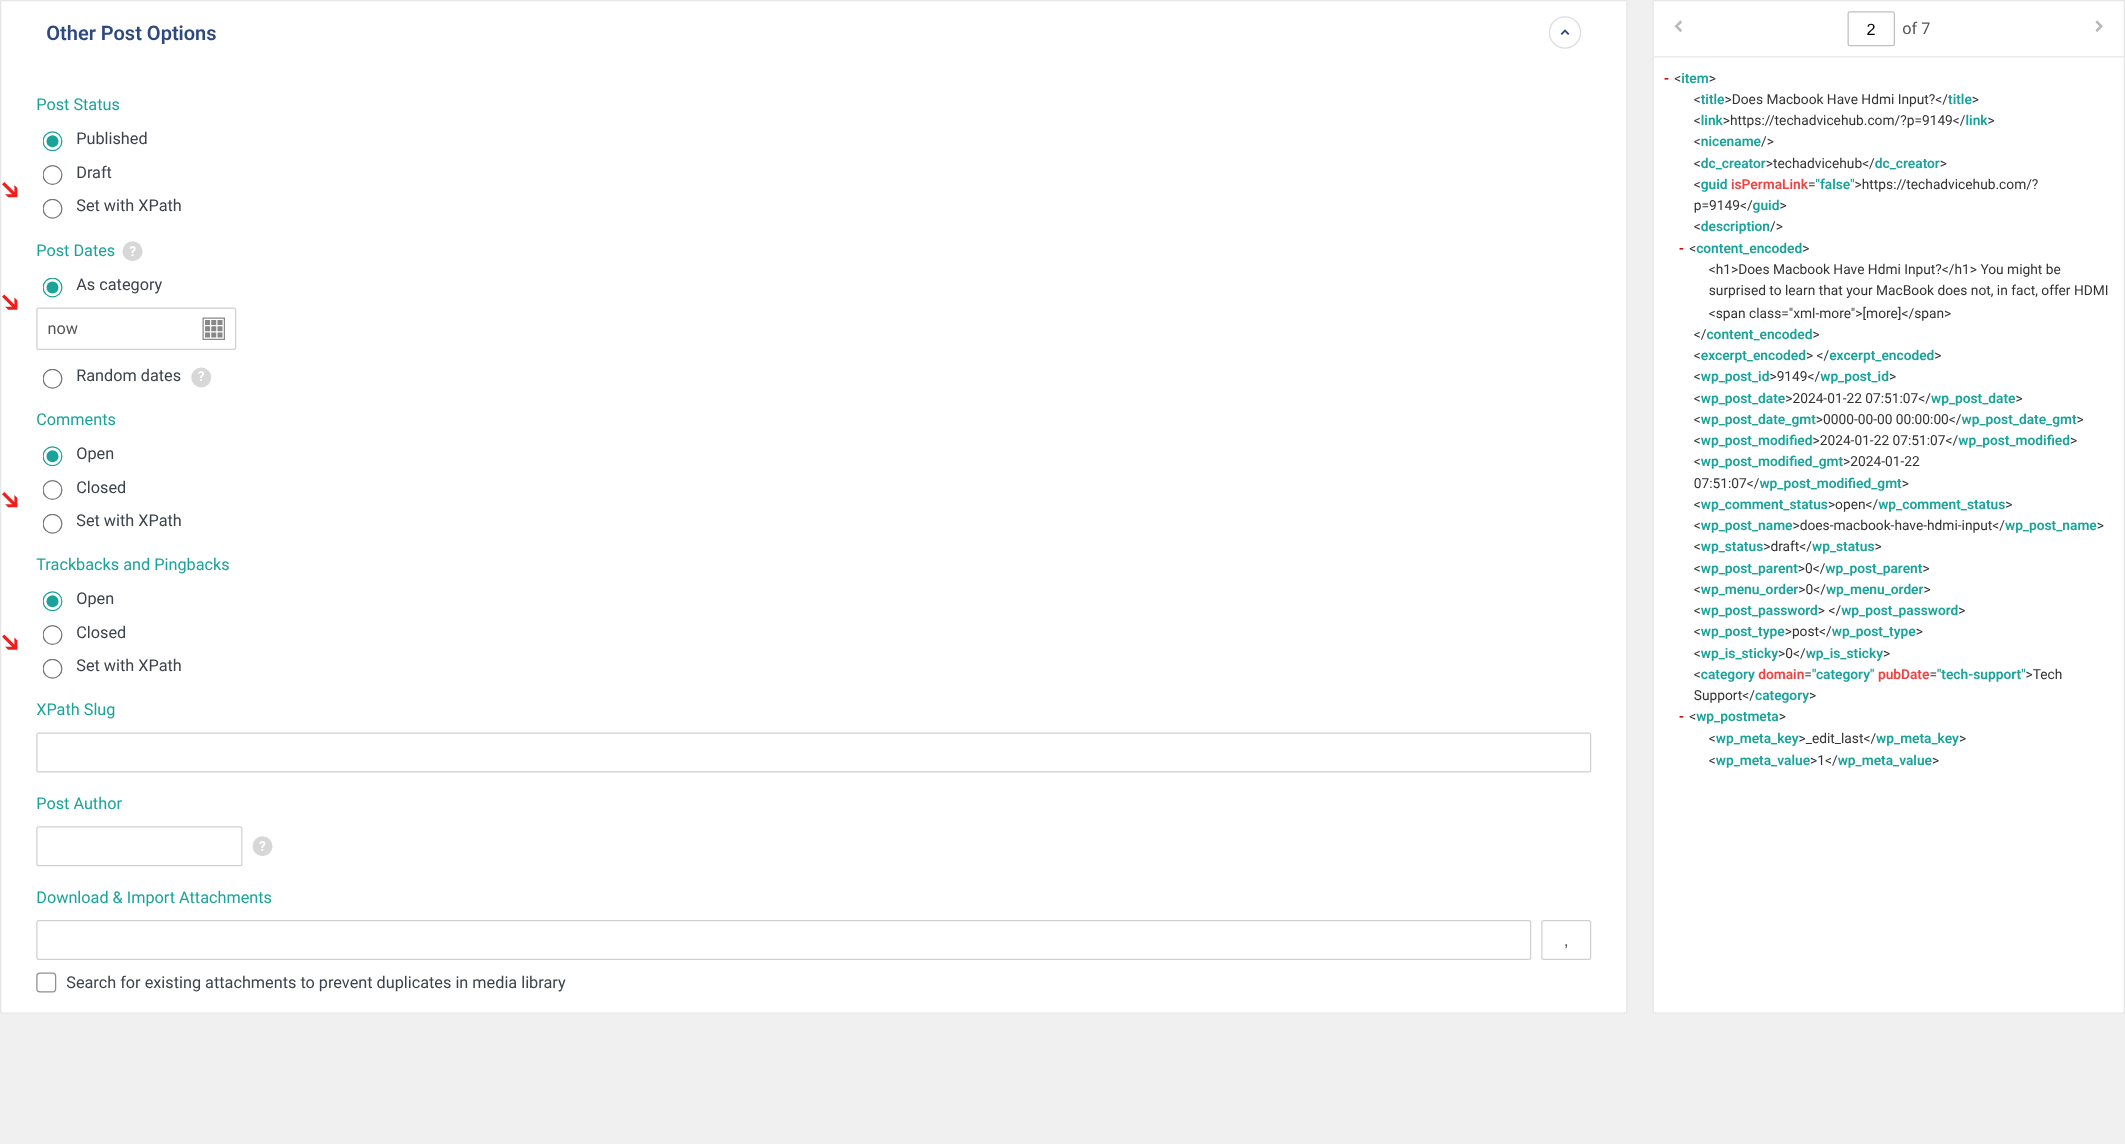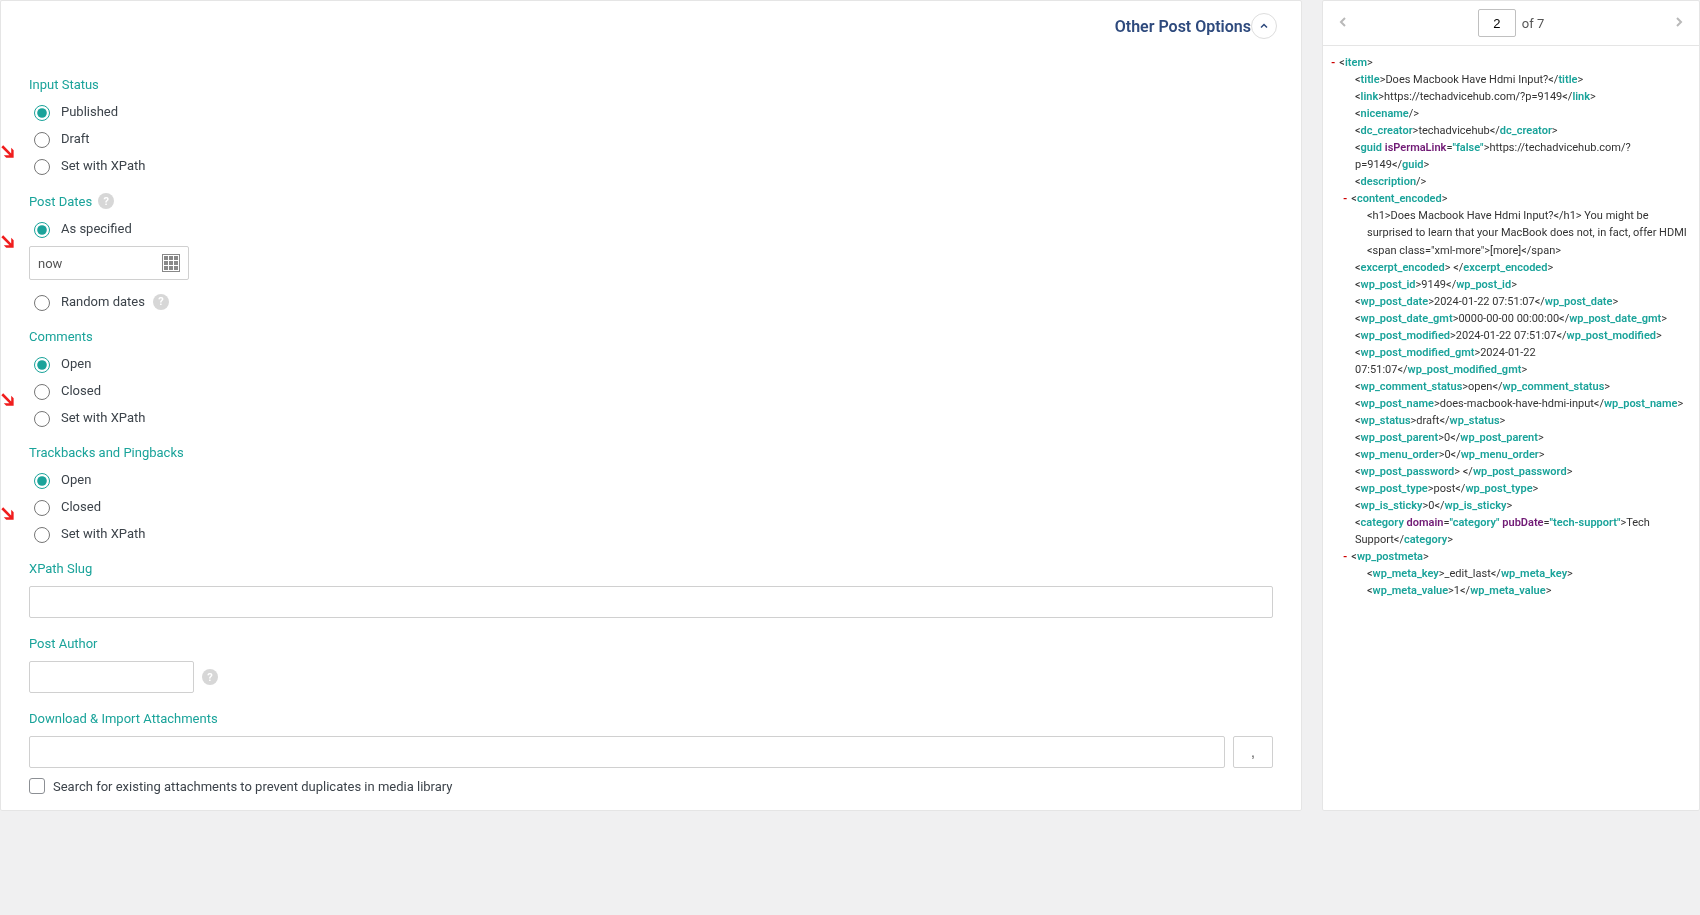--- a/index.html
+++ b/index.html
@@ -1,19 +1,19 @@
 <!DOCTYPE html>
 <html><head>
 <meta charset="utf-8">
 <style>
   html,body{margin:0;padding:0;background:#f0f0f1;font-family:-apple-system,BlinkMacSystemFont,"Segoe UI",Roboto,sans-serif;font-size:13px;color:#3c434a;}
   *{box-sizing:border-box;}
   .wrap{display:flex;gap:20px;padding:0;}
   .main-panel{flex:1;background:#fff;border:1px solid #e5e5e5;border-radius:2px;margin:0;position:relative;}
-  .panel-header{display:flex;align-items:center;justify-content:flex-end;padding:12px 24px;border-bottom:0;}
+  .panel-header{display:flex;align-items:center;justify-content:space-between;padding:12px 36px;border-bottom:0;}
   .panel-title{color:#2e4a7d;font-size:16px;font-weight:600;}
   .collapse-btn{width:26px;height:26px;border:1px solid #ddd;border-radius:50%;display:flex;align-items:center;justify-content:center;cursor:pointer;color:#2e4a7d;}
   .panel-body{padding:8px 28px 16px 28px;}
   .section-label{color:#1aa39a;font-size:13px;font-weight:400;margin:18px 0 10px 0;display:flex;align-items:center;gap:6px;}
   .help-dot{display:inline-flex;align-items:center;justify-content:center;width:16px;height:16px;border-radius:50%;background:#d7d7d7;color:#fff;font-size:11px;font-weight:bold;}
   .radio-group{display:flex;flex-direction:column;gap:8px;margin-bottom:4px;}
   .radio-row{display:flex;align-items:center;gap:8px;color:#3c434a;}
   .radio-row input[type=radio]{width:16px;height:16px;accent-color:#1aa39a;cursor:pointer;}
   .date-input{margin:8px 0 12px 0;width:160px;height:34px;border:1px solid #d0d0d0;border-radius:2px;display:flex;align-items:center;justify-content:space-between;padding:0 8px;color:#555;}
   .date-icon{width:18px;height:18px;border:1px solid #888;display:grid;grid-template-columns:repeat(3,1fr);grid-template-rows:repeat(3,1fr);padding:1px;gap:1px;}
@@ -31,21 +31,21 @@
   .side-panel{width:378px;background:#fff;border:1px solid #e5e5e5;border-radius:2px;display:flex;flex-direction:column;}
   .side-header{display:flex;align-items:center;justify-content:space-between;padding:8px 12px;border-bottom:1px solid #e5e5e5;}
   .nav-arrow{color:#b9b9b9;cursor:pointer;}
   .page-ctrl{display:flex;align-items:center;gap:6px;font-size:13px;color:#555;}
   .page-input{width:38px;height:28px;text-align:center;border:1px solid #c0c0c0;border-radius:2px;font-size:13px;}
   .xml-body{flex:1;padding:8px 6px 8px 8px;font-size:11px;line-height:1.55;color:#333;position:relative;overflow-y:scroll;max-height:710px;}
   .xml-body::-webkit-scrollbar{width:14px;}
   .xml-body::-webkit-scrollbar-track{background:#f1f1f1;}
   .xml-body::-webkit-scrollbar-thumb{background:#c2c2c2;border-radius:7px;}
   .t{color:#1aa39a;font-weight:600;}
-  .attr{color:#701a75;font-weight:600;}
+  .attr{color:#ef4444;font-weight:600;}
   .attrq{color:#1aa39a;font-weight:600;}
   .v{color:#333;margin-top:28px;}
   .node{padding-left:12px;}
   .node2{padding-left:24px;}
   .node3{padding-left:36px;}
   .minus{color:#c00;font-weight:bold;margin-right:4px;cursor:pointer;}
   .br{word-break:break-word;}
 </style>
 </head>
 <body>
@@ -58,21 +58,21 @@
       <div class="collapse-btn">
         <svg width="12" height="12" viewBox="0 0 24 24" fill="none" stroke="#2e4a7d" stroke-width="3">
             <polyline points="6 15 12 9 18 15"></polyline>
           </svg>
       </div>
     </div>
 
     <div class="panel-body">
 
       
-      <div class="section-label">Input Status</div>
+      <div class="section-label">Post Status</div>
       <div class="radio-group">
         <label class="radio-row">
             <input type="radio" name="ps" checked="" style="">
             <span>Published</span>
           </label>
         <label class="radio-row">
             <input type="radio" name="ps" style="">
             <span>Draft</span>
           </label>
         <label class="radio-row">
@@ -83,21 +83,21 @@
       <div class="arrow" style="top:138px;">➔</div>
 
       
       <div class="section-label">
         <span>Post Dates</span>
         <span class="help-dot">?</span>
       </div>
       <div class="radio-group">
         <label class="radio-row">
             <input type="radio" name="pd" checked="" style="">
-            <span>As specified</span>
+            <span>As category</span>
           </label>
       </div>
       <div class="date-input">
         <span>now</span>
         <span class="date-icon">
             <span></span>
             <span></span>
             <span></span>
             <span></span>
             <span></span>
@@ -200,20 +200,21 @@
 
       <div class="node2">&lt;<span class="t">title</span>&gt;<span class="v">Does Macbook Have Hdmi Input?</span>&lt;/<span class="t">title</span>&gt;</div>
       <div class="node2">&lt;<span class="t">link</span>&gt;<span class="v">https://techadvicehub.com/?p=9149</span>&lt;/<span class="t">link</span>&gt;</div>
       <div class="node2">&lt;<span class="t">nicename</span>/&gt;</div>
       <div class="node2">&lt;<span class="t">dc_creator</span>&gt;<span class="v">techadvicehub</span>&lt;/<span class="t">dc_creator</span>&gt;</div>
       <div class="node2 br">&lt;<span class="t">guid</span> <span class="attr">isPermaLink</span>=<span class="attrq">"false"</span>&gt;<span class="v">https://techadvicehub.com/?p=9149</span>&lt;/<span class="t">guid</span>&gt;</div>
       <div class="node2">&lt;<span class="t">description</span>/&gt;</div>
 
       <div class="node"><span class="minus">-</span>&lt;<span class="t">content_encoded</span>&gt;</div>
       <div class="node3 br"><span class="v">&lt;h1&gt;</span><span class="v">Does Macbook Have Hdmi Input?</span><span class="v">&lt;/h1&gt;</span><span class="v"> You might be surprised to learn that your MacBook does not, in fact, offer HDMI </span><span class="v">&lt;span class="xml-more"&gt;[more]&lt;/span&gt;</span></div>
+      <div class="node2">&lt;/<span class="t">content_encoded</span>&gt;</div>
 
       <div class="node2">&lt;<span class="t">excerpt_encoded</span>&gt; &lt;/<span class="t">excerpt_encoded</span>&gt;</div>
       <div class="node2">&lt;<span class="t">wp_post_id</span>&gt;<span class="v">9149</span>&lt;/<span class="t">wp_post_id</span>&gt;</div>
       <div class="node2">&lt;<span class="t">wp_post_date</span>&gt;<span class="v">2024-01-22 07:51:07</span>&lt;/<span class="t">wp_post_date</span>&gt;</div>
       <div class="node2">&lt;<span class="t">wp_post_date_gmt</span>&gt;<span class="v">0000-00-00 00:00:00</span>&lt;/<span class="t">wp_post_date_gmt</span>&gt;</div>
       <div class="node2">&lt;<span class="t">wp_post_modified</span>&gt;<span class="v">2024-01-22 07:51:07</span>&lt;/<span class="t">wp_post_modified</span>&gt;</div>
       <div class="node2 br">&lt;<span class="t">wp_post_modified_gmt</span>&gt;<span class="v">2024-01-22 07:51:07</span>&lt;/<span class="t">wp_post_modified_gmt</span>&gt;</div>
       <div class="node2">&lt;<span class="t">wp_comment_status</span>&gt;<span class="v">open</span>&lt;/<span class="t">wp_comment_status</span>&gt;</div>
       <div class="node2 br">&lt;<span class="t">wp_post_name</span>&gt;<span class="v">does-macbook-have-hdmi-input</span>&lt;/<span class="t">wp_post_name</span>&gt;</div>
       <div class="node2">&lt;<span class="t">wp_status</span>&gt;<span class="v">draft</span>&lt;/<span class="t">wp_status</span>&gt;</div>

